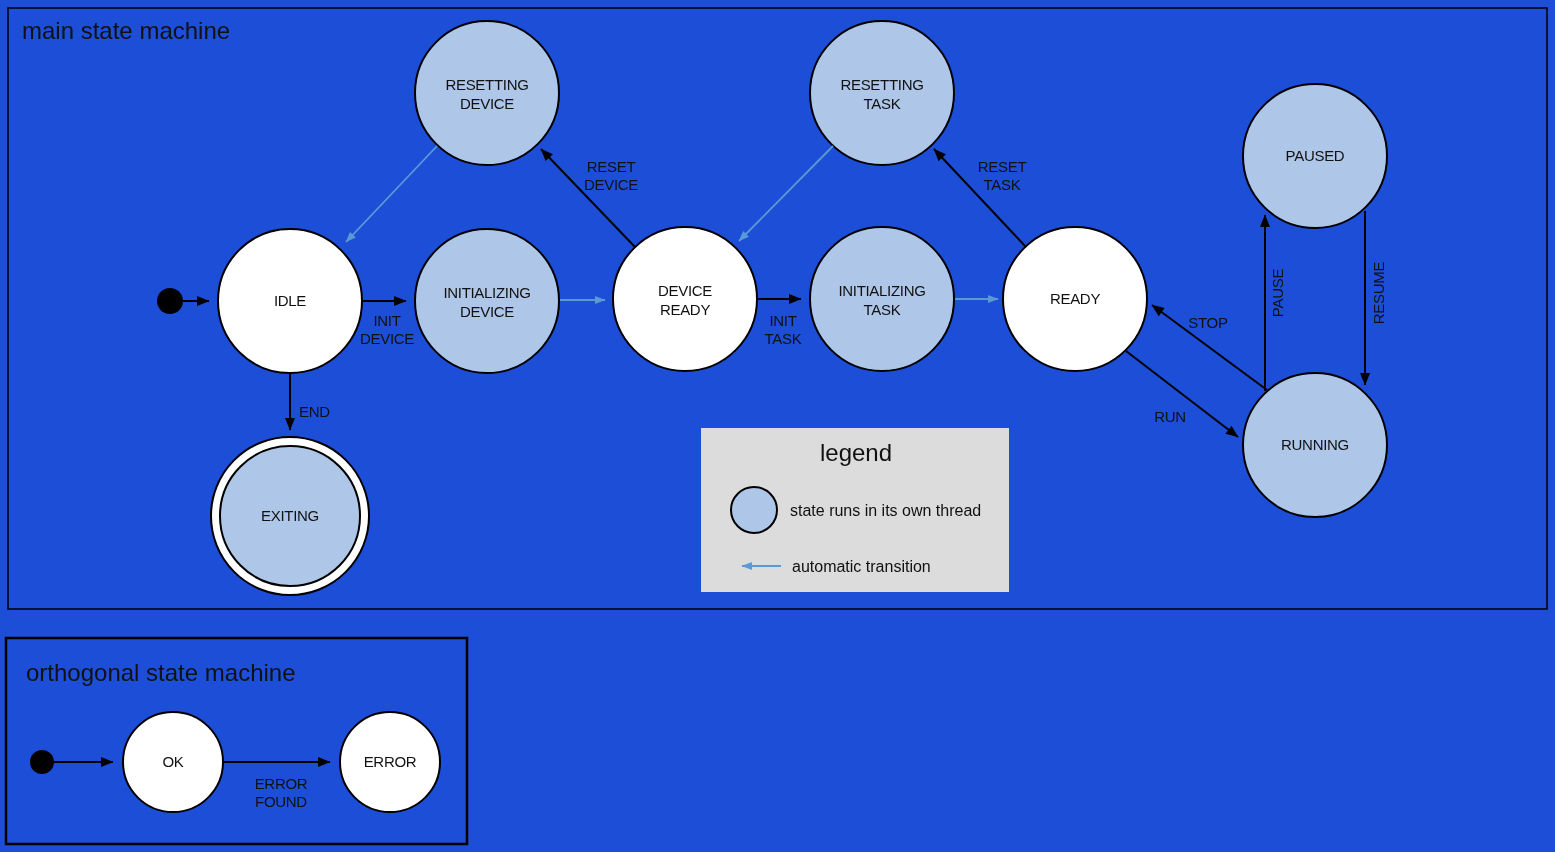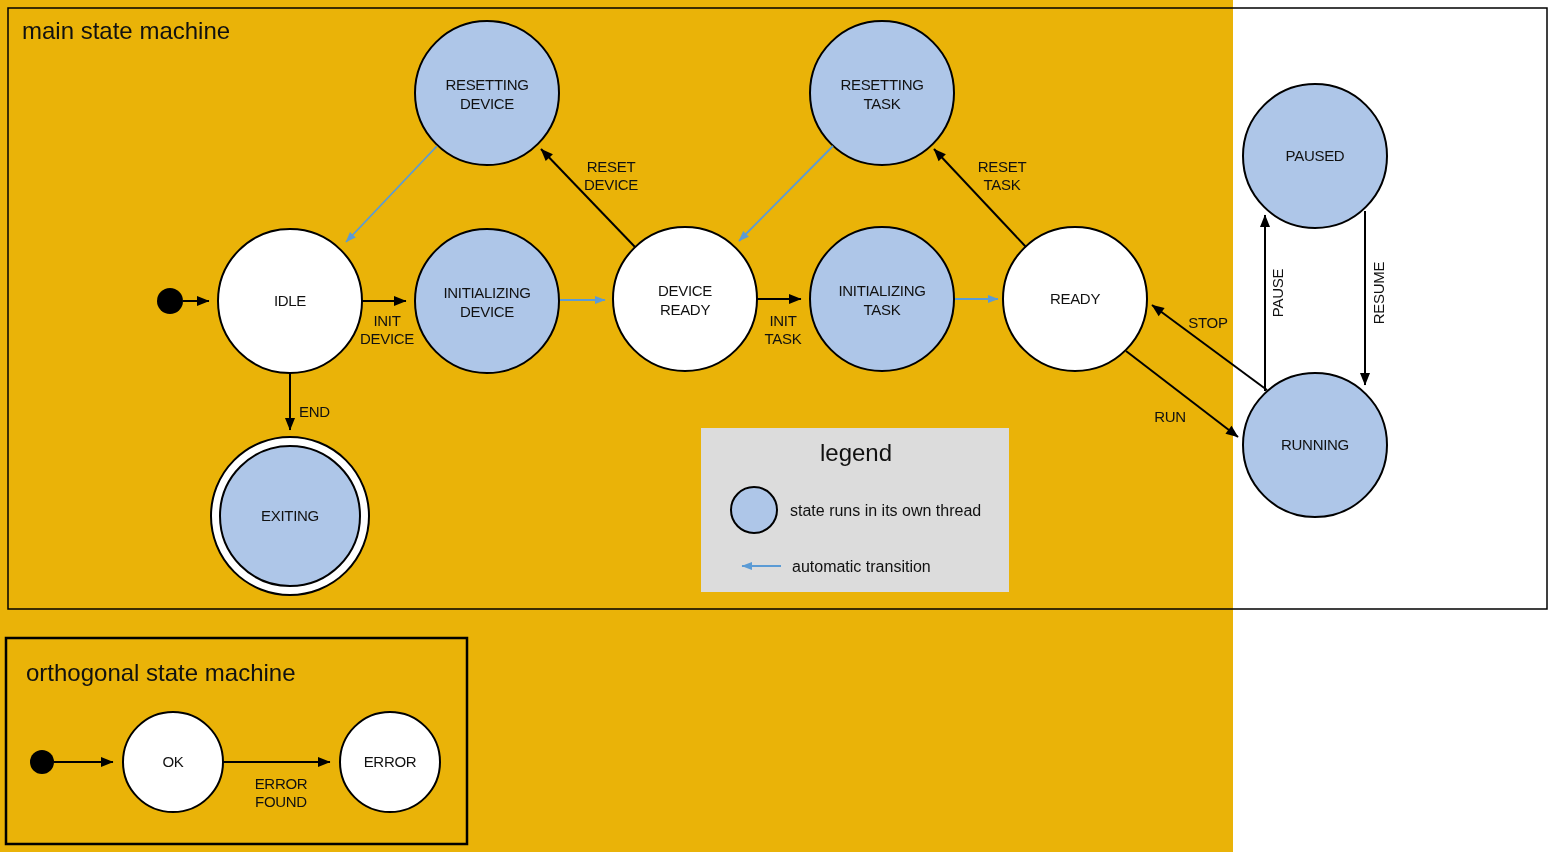--- a/index.html
+++ b/index.html
@@ -1,20 +1,20 @@
 <!DOCTYPE html>
 <html><head>
 <meta charset="utf-8">
 <style>
   html, body { margin: 0; padding: 0; background: #ffffff; }
   .stage {
     position: relative;
-    width: 1233px;
+    width: 1555px;
     height: 852px;
-    background: #eab308;
+    background: #1d4ed8;
     font-family: "Liberation Sans", sans-serif;
   }
   svg text {
     font-family: "Liberation Sans", sans-serif;
     fill: #111111;
   }
   .box-title  { font-size: 24px; }
   .state-label { font-size: 15px; letter-spacing: -0.3px; text-anchor: middle; }
   .trans-label { font-size: 15px; letter-spacing: -0.3px; text-anchor: middle; }
   .trans-label-start { font-size: 15px; letter-spacing: -0.3px; text-anchor: start; }

